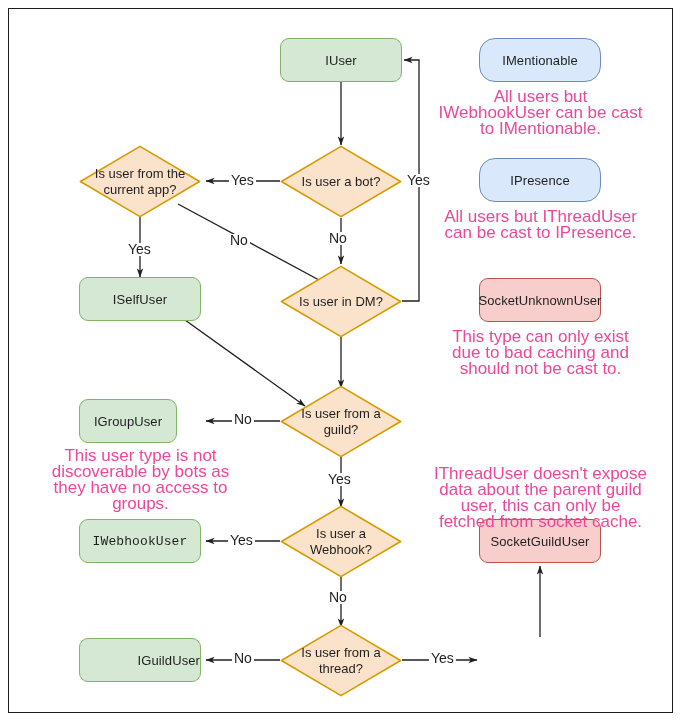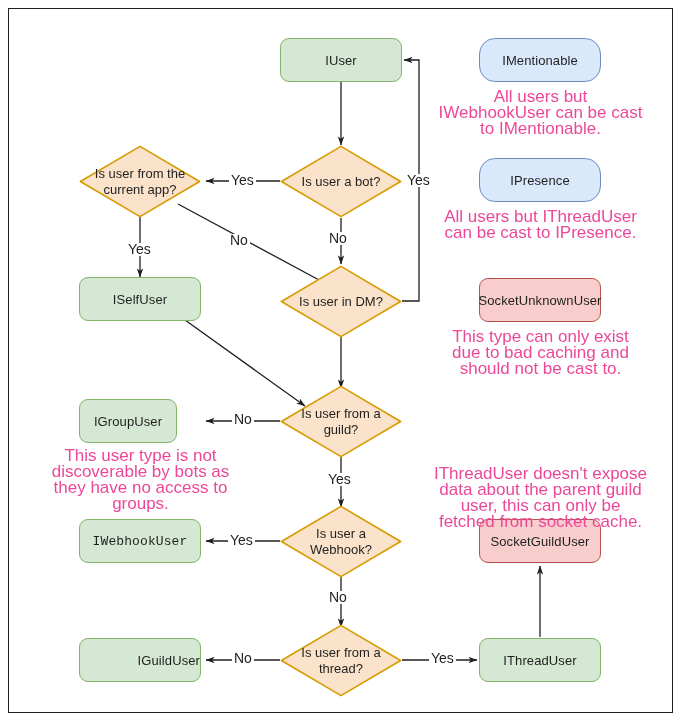--- a/index.html
+++ b/index.html
@@ -161,23 +161,20 @@
   </div>
 
   <div class="node box" style="left:79px; top:519px; width:122px; height:44px;font-family:Liberation Mono, monospace;">
     <span>IWebhookUser</span>
   </div>
 
   <div class="node box" style="left:79px; top:638px; width:122px; height:44px;justify-content:flex-end;">
     <span>IGuildUser</span>
   </div>
 
-  <div class="node box" style="left:479px; top:638px; width:122px; height:44px;">
-    <span>IThreadUser</span>
-  </div>
 
   <div class="node box blue" style="left:479px; top:38px; width:122px; height:44px;">
     <span>IMentionable</span>
   </div>
 
   <div class="node box blue" style="left:479px; top:158px; width:122px; height:44px;">
     <span>IPresence</span>
   </div>
 
   <div class="node box red" style="left:479px; top:278px; width:122px; height:44px;align-items:center;">

